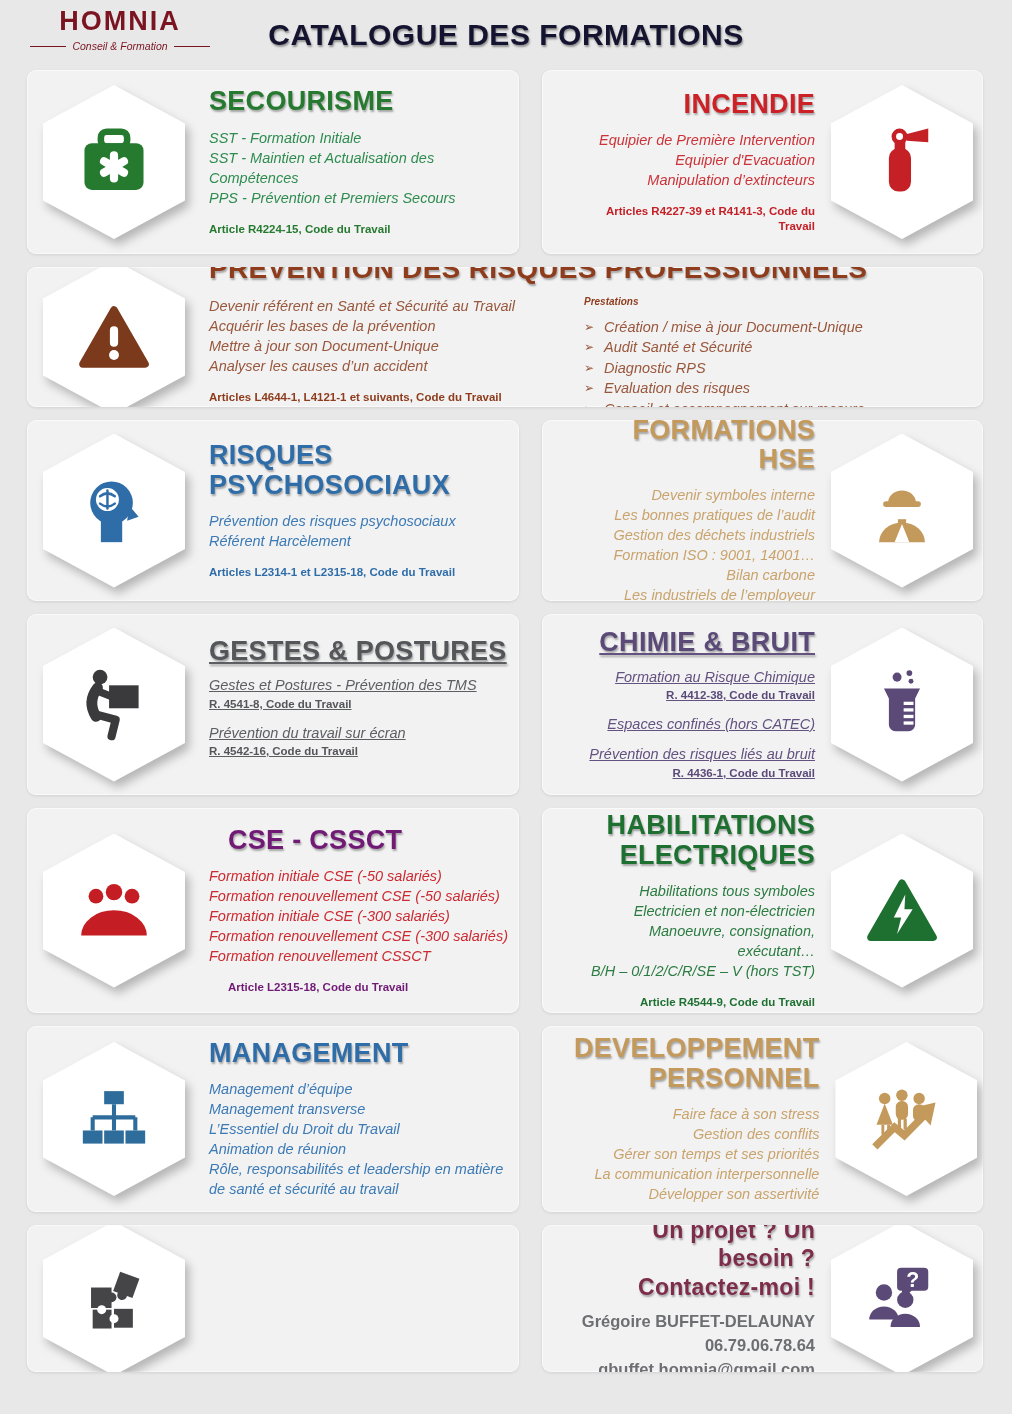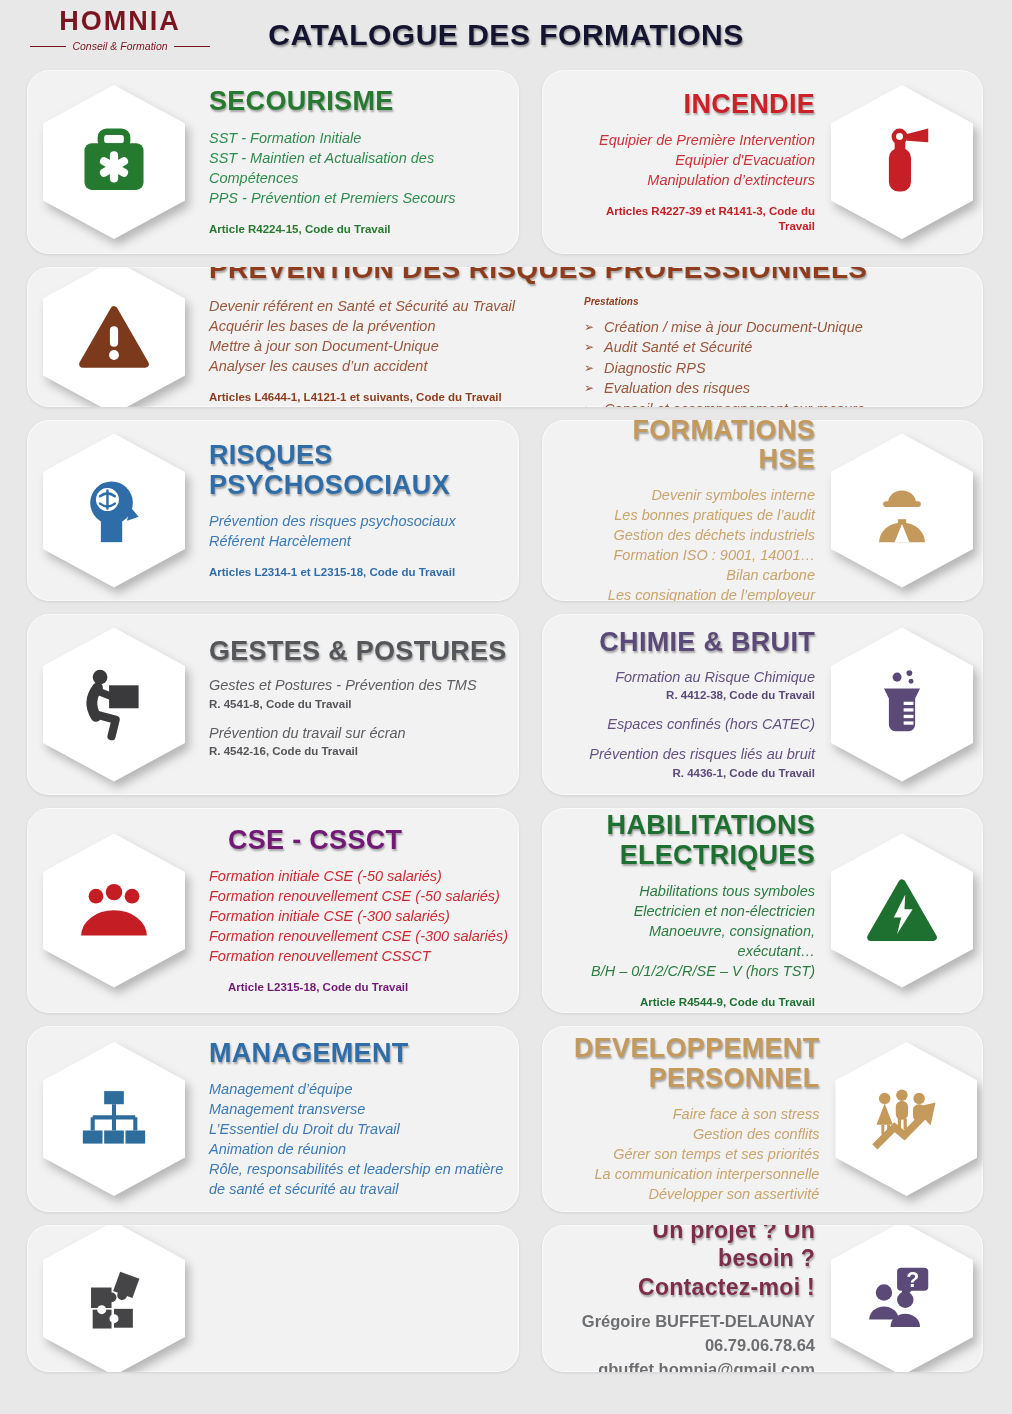--- a/index.html
+++ b/index.html
@@ -19,26 +19,26 @@
   .page-title{
     text-align:center;font-size:30px;font-weight:bold;color:#141430;
     letter-spacing:0.5px;margin-top:12px;
     text-shadow:1px 2px 2px rgba(40,40,40,0.45);
   }
   
   .main{padding:4px 27px 0 27px;}
   .row{display:grid;grid-template-columns:492px 441px;gap:23px;margin-bottom:13px;}
   .row.full{grid-template-columns:956px;}
   .card{
-    background:#f2f2f3;border-radius:22px;
+    background:#f2f2f3;border-radius:9px;
     box-shadow:0 1px 3px rgba(0,0,0,0.10), inset 0 0 0 1px rgba(255,255,255,0.6);
     display:flex;align-items:center;overflow:hidden;
   }
   .r1 .card{height:184px;} .r2 .card{height:140px;} .r3 .card{height:181px;}
-  .r4 .card{height:181px;} .r5 .card{height:205px;} .r6 .card{height:186px;}
+  .r4 .card{height:181px;text-decoration:underline;} .r5 .card{height:205px;} .r6 .card{height:186px;}
   .r7 .card{height:147px;}
   
   .hexwrap{filter:drop-shadow(4px 6px 5px rgba(0,0,0,0.25));flex:0 0 auto;}
   .hex{
     width:142px;height:154px;background:#ffffff;
     clip-path:polygon(50% 0,100% 25%,100% 75%,50% 100%,0 75%,0 25%);
     display:flex;align-items:center;justify-content:center;
   }
   .hex svg{width:82px;height:82px;display:block;}
   .card.hex-left{padding-left:16px;}
@@ -236,21 +236,21 @@
 
     <div class="card hex-right c-hse">
       <div class="content">
         <div class="card-title">FORMATIONS HSE</div>
         <div class="items">
           <div>Devenir symboles interne</div>
           <div>Les bonnes pratiques de l’audit</div>
           <div>Gestion des déchets industriels</div>
           <div>Formation ISO : 9001, 14001…</div>
           <div>Bilan carbone</div>
-          <div>Les consignation de l’employeur</div>
+          <div>Les industriels de l’employeur</div>
         </div>
       </div>
       <div class="hexwrap">
           <div class="hex">
         <span style="color:#c4995c;">
           <svg viewBox="0 0 100 100">
             <path d="M33,40 a17,15 0 0 1 34,0 z" fill="currentColor"></path>
             <rect x="27" y="38" width="46" height="7" rx="3.5" fill="currentColor"></rect>
             <path d="M22,88 a28,24 0 0 1 56,0 z" fill="currentColor"></path>
             <polygon points="50,66 41,88 59,88" fill="#fff"></polygon>

